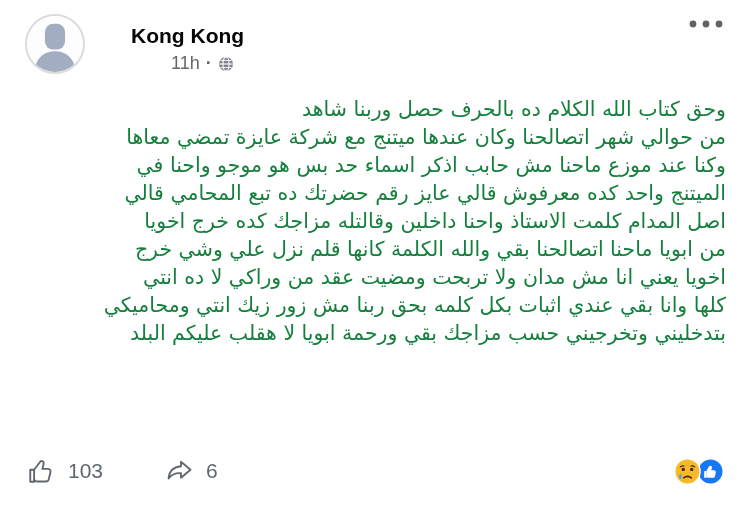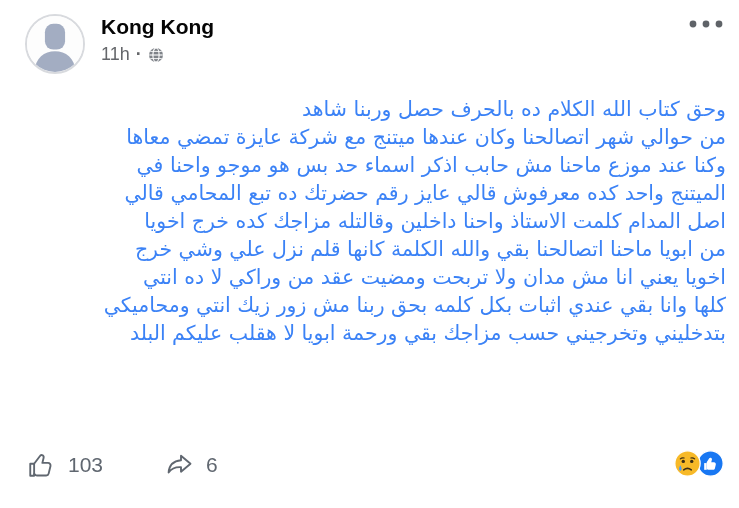--- a/index.html
+++ b/index.html
@@ -4,46 +4,46 @@
 <style>
   html,body{margin:0;padding:0;}
   body{
     width:739px;height:508px;background:#ffffff;
     font-family:"Liberation Sans","DejaVu Sans",sans-serif;
     overflow:hidden;position:relative;
   }
   .post{position:relative;width:739px;height:508px;background:#fff;}
 
   
-  .post-header{position:absolute;top:14px;left:25px;right:50px;display:flex;align-items:flex-start;}
+  .post-header{position:absolute;top:14px;left:25px;right:50px;display:flex;align-items:flex-end;gap:30px;}
   .avatar{
     width:56px;height:56px;border-radius:50%;border:2px solid #d8dade;
     overflow:hidden;background:#fdfdfd;flex:0 0 auto;
   }
   .avatar svg{display:block;width:100%;height:100%;}
   .header-text{margin-left:16px;display:flex;flex-direction:column;justify-content:center;}
   .author{font-size:21px;font-weight:bold;color:#050505;line-height:1.25;}
-  .meta{display:flex;align-items:center;gap:6px;margin-top:4px;color:#65676b;font-size:18px;}
+  .meta{display:flex;align-items:center;gap:6px;margin-top:4px;color:#65676b;font-size:18px;margin-left:40px;}
   .meta .sep{font-weight:bold;}
   .globe{display:inline-flex;width:16px;height:16px;}
   .menu-btn{position:absolute;top:12px;right:16px;width:36px;height:22px;display:flex;align-items:center;justify-content:flex-end;cursor:pointer;}
 
   
   .post-body{
     position:absolute;top:95px;right:13px;left:8px;
     direction:rtl;text-align:right;
     font-family:"DejaVu Sans",sans-serif;
-    font-size:20.5px;line-height:28px;color:#3b82f6;
+    font-size:20.5px;line-height:28px;color:#15803d;
   }
   .post-line{white-space:nowrap;}
 
   
   .post-footer{
     position:absolute;top:450px;left:27px;right:15px;height:42px;
-    display:flex;align-items:flex-start;color:#606770;
+    display:flex;align-items:center;color:#606770;
   }
   .action{display:flex;align-items:center;gap:11px;cursor:pointer;}
   .action + .action{margin-left:62px;}
   .action .count{font-size:21px;color:#606770;}
   .action svg{display:block;}
   .reactions{margin-left:auto;display:flex;align-items:center;cursor:pointer;}
   .reaction{width:27px;height:27px;border-radius:50%;position:relative;}
   .reaction svg{display:block;width:100%;height:100%;}
   .reaction.sad{z-index:2;}
   .reaction.like{z-index:1;margin-left:-4px;}

